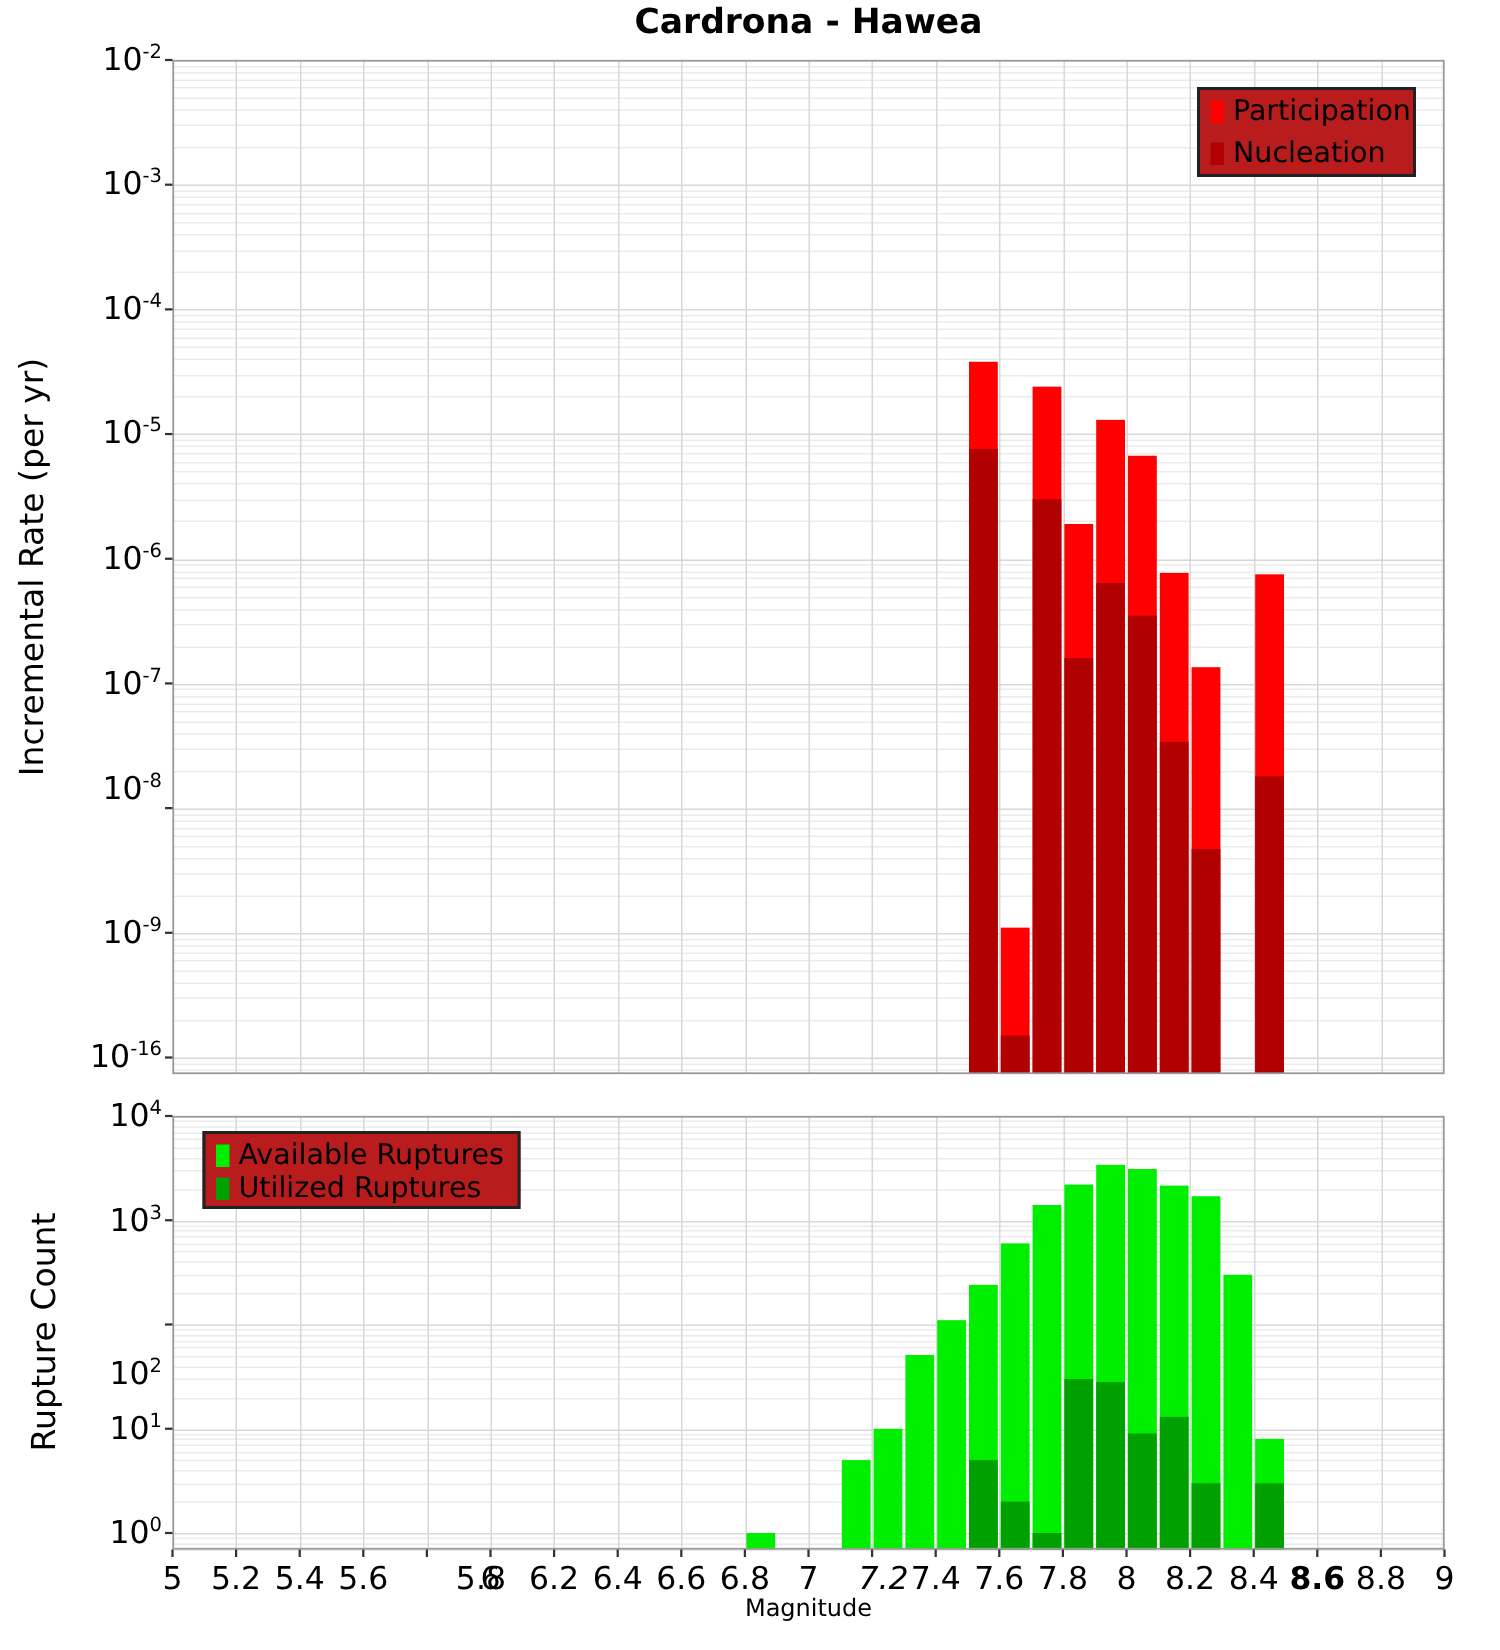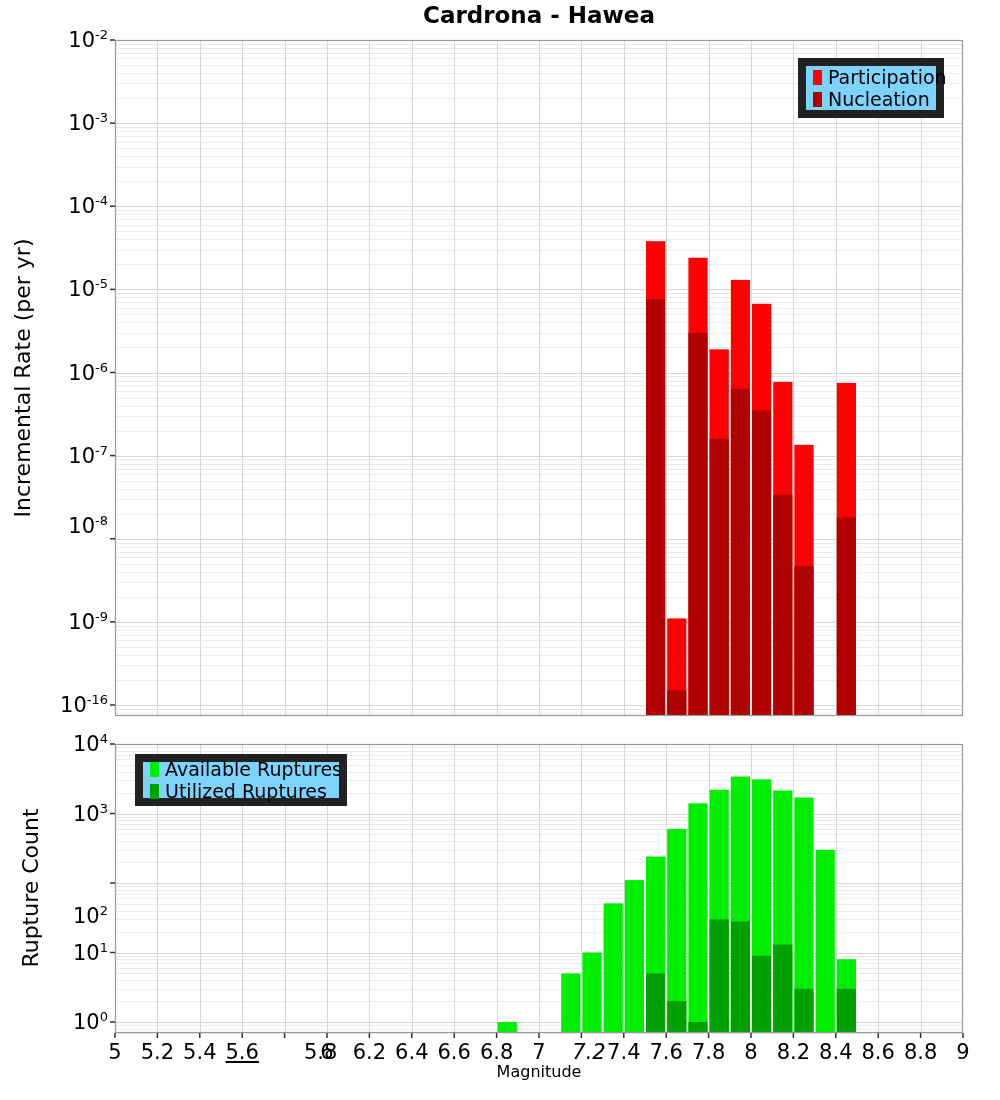--- a/index.html
+++ b/index.html
@@ -18,22 +18,22 @@
   }
   .axis-title-x{
     position:absolute;font-size:16px;white-space:nowrap;
     transform:translate(-50%,0);
   }
   .tick-label{position:absolute;font-size:21px;line-height:1;}
   .x-tick{transform:translate(-50%,0);}
   .y-tick{width:70px;text-align:right;transform:translate(0,-50%);}
   .y-tick sup{font-size:13px;line-height:0;}
   .legend{
-    position:absolute;background:#7dd3fc;border:8px solid #be185d;box-sizing:border-box;
-    display:flex;flex-direction:column;justify-content:center;
+    position:absolute;background:#b91c1c;border:2px solid #be185d;box-sizing:border-box;
+    display:flex;flex-direction:column;justify-content:space-between;
     padding:3px 7px;
   }
   .legend-row{display:flex;align-items:center;gap:6px;font-size:19px;white-space:nowrap;}
   .swatch{width:9px;height:15px;display:inline-block;flex:0 0 9px;}
 </style>
 </head>
 <body>
 
 <div id="canvas">
 
@@ -310,31 +310,31 @@
     <div class="tick-label y-tick" style="left: 38px; top: 621.875px;">10<sup>-9</sup></div>
     <div class="tick-label y-tick" style="left: 38px; top: 705px;">10<sup>-16</sup></div>
     <div class="tick-label y-tick" style="left: 38px; top: 744px;">10<sup>4</sup></div>
     <div class="tick-label y-tick" style="left: 38px; top: 813.5px;">10<sup>3</sup></div>
     <div class="tick-label y-tick" style="left: 38px; top: 883px; margin-top: 33px;">10<sup>2</sup></div>
     <div class="tick-label y-tick" style="left: 38px; top: 952.5px;">10<sup>1</sup></div>
     <div class="tick-label y-tick" style="left: 38px; top: 1022px;">10<sup>0</sup></div>
     <div class="tick-label x-tick" style="left: 115px; top: 1042px;">5</div>
     <div class="tick-label x-tick" style="left: 157.4px; top: 1042px;">5.2</div>
     <div class="tick-label x-tick" style="left: 199.8px; top: 1042px;">5.4</div>
-    <div class="tick-label x-tick" style="left: 242.2px; top: 1042px; text-decoration: underline;">5.6</div>
+    <div class="tick-label x-tick" style="left: 242.2px; top: 1042px;">5.6</div>
     <div class="tick-label x-tick" style="left: 284.6px; top: 1042px; margin-left: 36px;">5.8</div>
     <div class="tick-label x-tick" style="left: 327px; top: 1042px;">6</div>
     <div class="tick-label x-tick" style="left: 369.4px; top: 1042px;">6.2</div>
     <div class="tick-label x-tick" style="left: 411.8px; top: 1042px;">6.4</div>
     <div class="tick-label x-tick" style="left: 454.2px; top: 1042px;">6.6</div>
     <div class="tick-label x-tick" style="left: 496.6px; top: 1042px;">6.8</div>
     <div class="tick-label x-tick" style="left: 539px; top: 1042px;">7</div>
     <div class="tick-label x-tick" style="left: 589px; top: 1042px; font-style: italic;">7.2</div>
     <div class="tick-label x-tick" style="left: 623.8px; top: 1042px;">7.4</div>
     <div class="tick-label x-tick" style="left: 666.2px; top: 1042px;">7.6</div>
     <div class="tick-label x-tick" style="left: 708.6px; top: 1042px;">7.8</div>
     <div class="tick-label x-tick" style="left: 751px; top: 1042px;">8</div>
     <div class="tick-label x-tick" style="left: 793.4px; top: 1042px;">8.2</div>
     <div class="tick-label x-tick" style="left: 835.8px; top: 1042px;">8.4</div>
-    <div class="tick-label x-tick" style="left: 878.2px; top: 1042px;">8.6</div>
+    <div class="tick-label x-tick" style="left: 878.2px; top: 1042px; font-weight: bold;">8.6</div>
     <div class="tick-label x-tick" style="left: 920.6px; top: 1042px;">8.8</div>
     <div class="tick-label x-tick" style="left: 963px; top: 1042px;">9</div>
   </div>
 
 </body></html>

